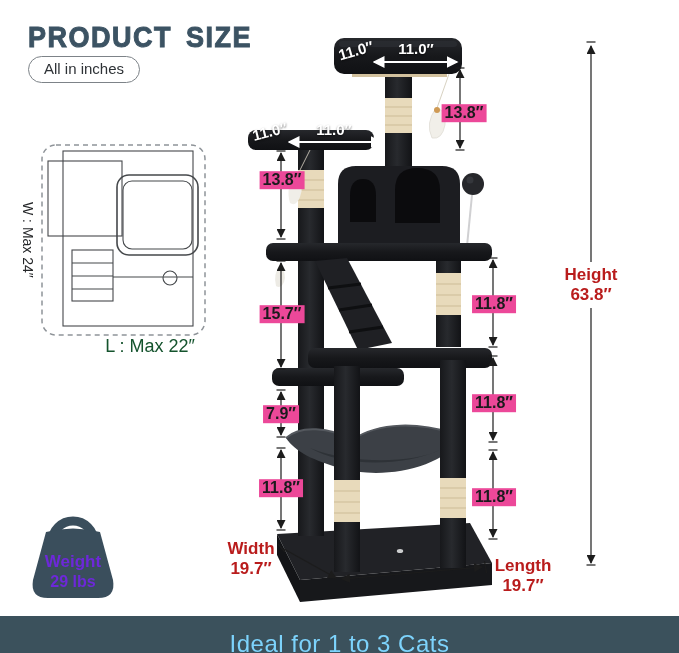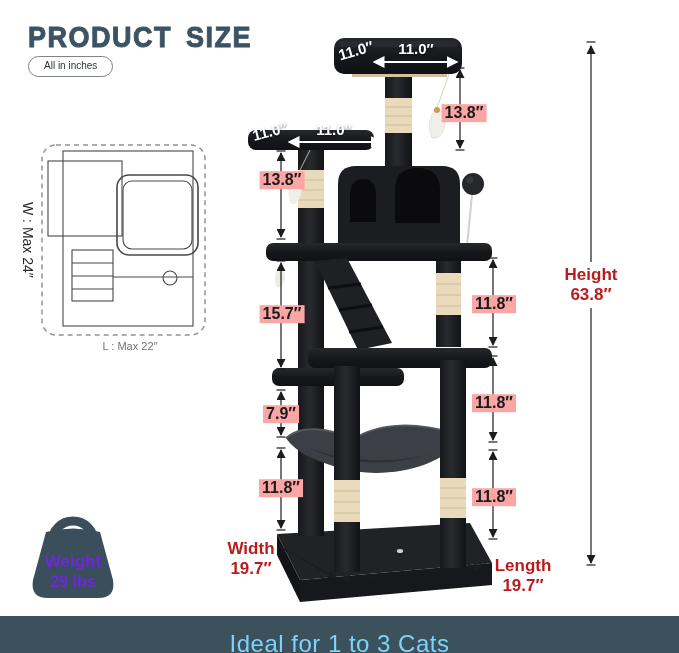--- a/index.html
+++ b/index.html
@@ -5,27 +5,27 @@
   :root{ --accent:#3c5363; --banner:#3b515c; }
   html,body{margin:0;padding:0;background:#fff;}
   .stage{position:relative;width:679px;height:653px;background:#fff;overflow:hidden;
          font-family:"Liberation Sans",sans-serif;margin:18px auto;}
   .stage svg{position:absolute;left:0;top:0;}
   .abs{position:absolute;}
   .title{left:28px;top:3px;font-size:27px;font-weight:800;letter-spacing:1.5px;word-spacing:5px;
          color:var(--accent,#3c5363);-webkit-text-stroke:0.9px var(--accent,#3c5363);
          transform:scaleY(1.08);transform-origin:left top;white-space:nowrap;}
   .badge{left:28px;top:38px;border:1.5px solid #7d8388;border-radius:999px;
-         padding:3px 15px 5px;font-size:10px;color:#2e3236;background:#fff;}
+         padding:3px 15px 5px;font-size:15px;color:#2e3236;background:#fff;}
   .caption{left:124px;top:101px;transform:translateX(-50%);font-size:15px;font-weight:600;
            color:#222426;white-space:nowrap;}
   .wlab{left:20px;top:184px;writing-mode:vertical-rl;font-size:14px;color:#242628;white-space:nowrap;}
-  .llab{left:130px;top:328px;transform:translate(-50%,-50%);font-size:11px;color:#737373;white-space:nowrap;}
+  .llab{left:150px;top:328px;transform:translate(-50%,-50%);font-size:18px;color:#14532d;white-space:nowrap;}
   .dim{position:absolute;transform:translate(-50%,-50%);font-size:16px;font-weight:600;color:#1b1b1d;
-       background:#fca5a5;padding:0 3px;line-height:1.1;white-space:nowrap;}
+       background:#ec4899;padding:0 3px;line-height:1.1;white-space:nowrap;}
   .dim.w{color:#fff;background:transparent;font-size:15px;font-weight:700;padding:0;
          text-shadow:0 1px 2px rgba(0,0,0,.55);}
   .dim.tilt1{transform:translate(-50%,-50%) rotate(-16deg);}
   .dim.tilt2{transform:translate(-50%,-50%) rotate(-14deg);}
   .dimblock{position:absolute;transform:translate(-50%,-50%);text-align:center;font-size:17px;
             font-weight:600;color:#b91c1c;background:#fff;line-height:1.18;padding:1px 4px;white-space:nowrap;}
   .wtxt{position:absolute;transform:translate(-50%,-50%);color:#6d28d9;font-weight:700;text-align:center;white-space:nowrap;}
   .footer{position:absolute;left:0;right:0;bottom:0;height:55px;background:var(--banner,#3b515c);
           display:flex;align-items:center;justify-content:center;}
   .footer span{color:#7dd3fc;font-size:24px;font-weight:500;letter-spacing:.5px;}

